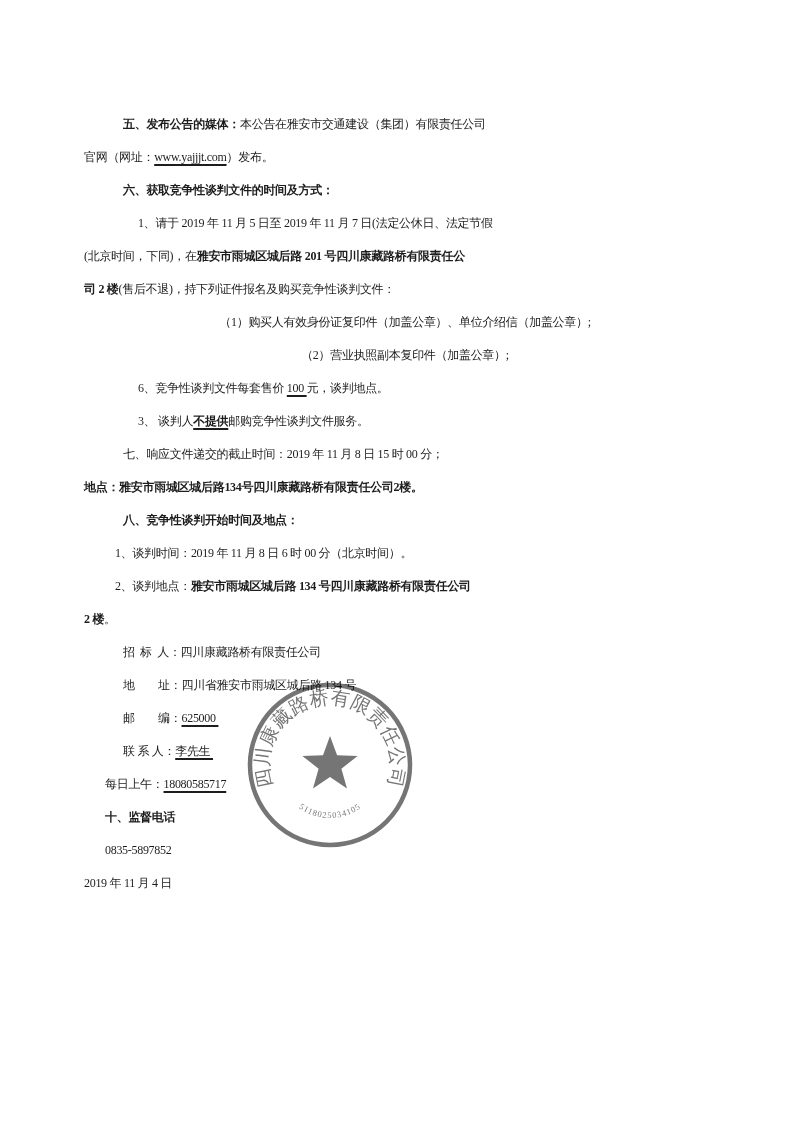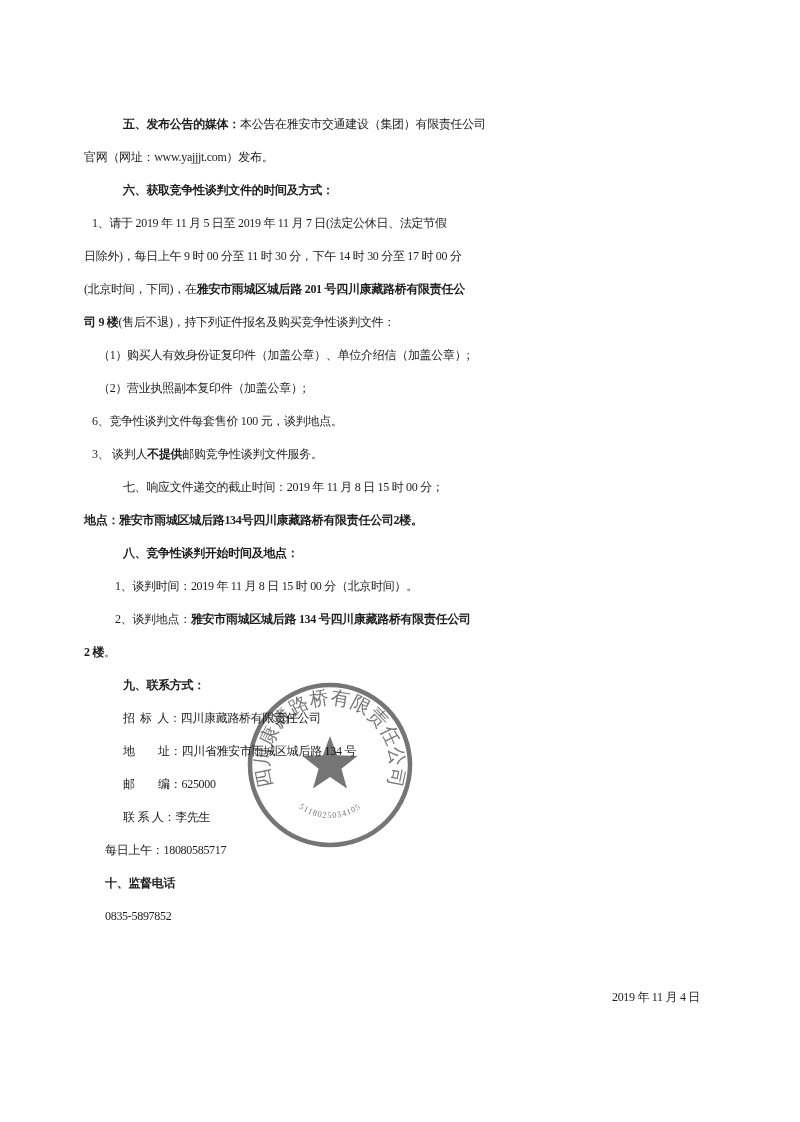--- a/index.html
+++ b/index.html
@@ -18,28 +18,28 @@
     left:84px;top:108px;width:628px;
     color:#1d1d1d;
   }
   .line{
     height:33px;line-height:33px;
     font-size:12px;
     letter-spacing:-0.3px;
     white-space:pre;
   }
   .b{font-weight:bold;}
-  .u{text-underline-offset:3px;text-decoration-thickness:1.5px;}
+  .u{text-decoration:underline;text-underline-offset:3px;text-decoration-thickness:1.5px;}
   .ind-flush{padding-left:0;}
   .ind-section{padding-left:39px;}
-  .ind-num6{padding-left:8px;}
-  .ind-paren{padding-left:14px;}
+  .ind-num6{padding-left:8px;margin-left:46px;}
+  .ind-paren{padding-left:14px;text-align:center;}
   .ind-num8{padding-left:31px;}
   .ind-tail{padding-left:21px;}
-  .align-right{text-align:right;padding-right:12px;margin-top:48px;}
+  .align-right{padding-right:12px;}
   
   .seal{
     position:absolute;
     left:246px;top:681px;
     width:168px;height:168px;
     opacity:0.82;
     mix-blend-mode:multiply;
     pointer-events:none;
   }
   .seal svg{overflow:visible;display:block;}
@@ -59,34 +59,32 @@
 </head>
 <body>
 
 <div class="page">
 
   <div id="doc-lines">
       <div class="line ind-section"><span class="b">五、发布公告的媒体：</span><span>本公告在雅安市交通建设（集团）有限责任公司</span></div>
       <div class="line ind-flush"><span>官网（网址：</span><span class="u">www.yajjjt.com</span><span>）发布。</span></div>
       <div class="line ind-section"><span class="b">六、获取竞争性谈判文件的时间及方式：</span></div>
       <div class="line ind-num6"><span>1、请于 2019 年 11 月 5 日至 2019 年 11 月 7 日(法定公休日、法定节假</span></div>
-      <div class="line ind-flush"><span>日除外)，每日上午 9 时 00 分至 11 时 30 分，下午 14 时 30 分至 17 时 00 分</span></div>
       <div class="line ind-flush"><span>(北京时间，下同)，在</span><span class="b">雅安市雨城区城后路 201 号四川康藏路桥有限责任公</span></div>
-      <div class="line ind-flush"><span class="b">司 9 楼</span><span>(售后不退)，持下列证件报名及购买竞争性谈判文件：</span></div>
+      <div class="line ind-flush"><span class="b">司 2 楼</span><span>(售后不退)，持下列证件报名及购买竞争性谈判文件：</span></div>
       <div class="line ind-paren"><span>（1）购买人有效身份证复印件（加盖公章）、单位介绍信（加盖公章）;</span></div>
       <div class="line ind-paren"><span>（2）营业执照副本复印件（加盖公章）;</span></div>
       <div class="line ind-num6"><span>6、竞争性谈判文件每套售价 </span><span class="u">100 </span><span>元，谈判地点。</span></div>
       <div class="line ind-num6"><span>3、 谈判人</span><span class="b u">不提供</span><span>邮购竞争性谈判文件服务。</span></div>
       <div class="line ind-section"><span>七、响应文件递交的截止时间：2019 年 11 月 8 日 15 时 00 分；</span></div>
       <div class="line ind-flush"><span class="b">地点：雅安市雨城区城后路134号四川康藏路桥有限责任公司2楼。</span></div>
       <div class="line ind-section"><span class="b">八、竞争性谈判开始时间及地点：</span></div>
-      <div class="line ind-num8"><span>1、谈判时间：2019 年 11 月 8 日 15 时 00 分（北京时间）。</span></div>
+      <div class="line ind-num8"><span>1、谈判时间：2019 年 11 月 8 日 6 时 00 分（北京时间）。</span></div>
       <div class="line ind-num8"><span>2、谈判地点：</span><span class="b">雅安市雨城区城后路 134 号四川康藏路桥有限责任公司</span></div>
       <div class="line ind-flush"><span class="b">2 楼</span><span>。</span></div>
-      <div class="line ind-section"><span class="b">九、联系方式：</span></div>
       <div class="line ind-section"><span>招  标  人：四川康藏路桥有限责任公司</span></div>
       <div class="line ind-section"><span>地　　址：四川省雅安市雨城区城后路 134 号</span></div>
       <div class="line ind-section"><span>邮　　编：</span><span class="u">625000 </span></div>
       <div class="line ind-section"><span>联 系 人：</span><span class="u">李先生 </span></div>
       <div class="line ind-tail"><span>每日上午：</span><span class="u">18080585717</span></div>
       <div class="line ind-tail"><span class="b">十、监督电话</span></div>
       <div class="line ind-tail"><span>0835-5897852</span></div>
       <div class="line ind-flush align-right"><span>2019 年 11 月 4 日</span></div>
     </div>
 

